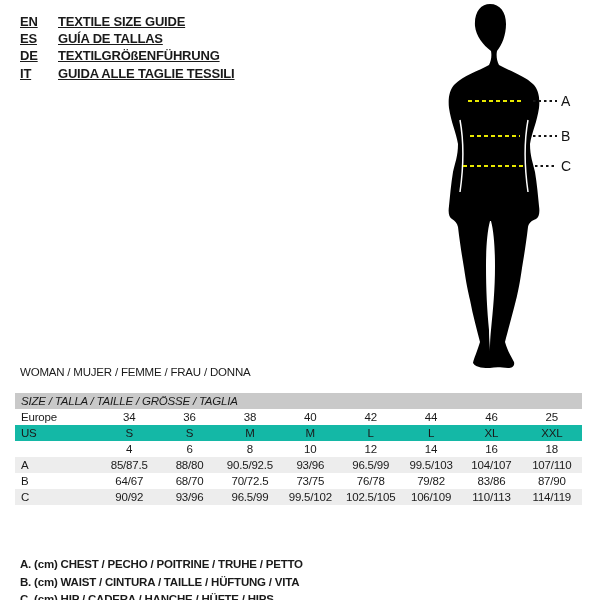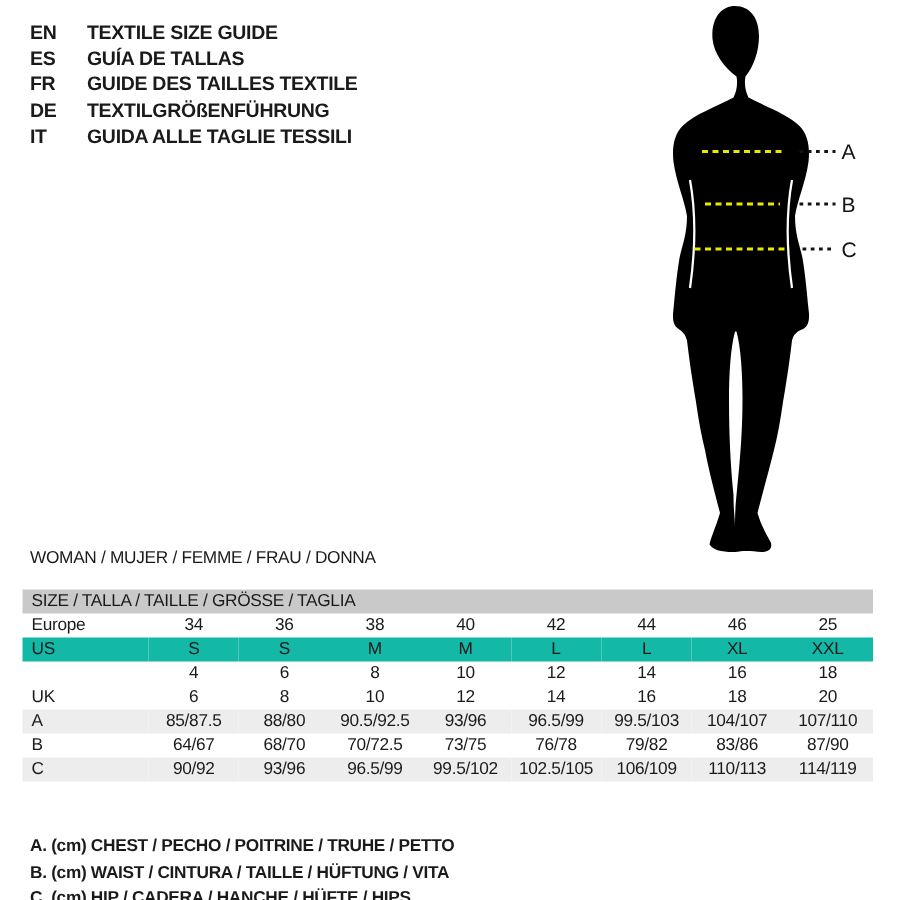--- a/index.html
+++ b/index.html
@@ -4,39 +4,39 @@
 <style>
   html,body{margin:0;padding:0;}
   body{
     width:600px;height:600px;background:#ffffff;
     font-family:"Liberation Sans",sans-serif;color:#1a1a1a;
     letter-spacing:-0.2px;
   }
   .page{position:relative;width:600px;height:600px;overflow:hidden;background:#ffffff;}
 
   
-  .lang-block{position:absolute;left:20px;top:13px;}
+  .lang-block{position:absolute;left:20px;top:13px;text-decoration:underline;}
   .lang-row{display:flex;font-weight:bold;font-size:13px;line-height:17.2px;white-space:nowrap;}
   .lang-code{width:38px;flex:0 0 38px;}
 
   
   .figure-svg{position:absolute;left:400px;top:0;}
   .figure-svg text{font-family:"Liberation Sans",sans-serif;font-size:14px;}
 
   
   .group-title{position:absolute;left:20px;top:366px;font-size:11.5px;font-weight:normal;white-space:nowrap;}
 
   
   .size-table{
     position:absolute;left:15px;top:393px;width:567px;
     border-collapse:collapse;table-layout:fixed;font-size:11.5px;
   }
   .size-table th{
     background:#c9c9c9;text-align:left;font-weight:normal;
-    height:16px;padding:0 0 0 6px;white-space:nowrap;
+    height:16px;padding:0 0 0 6px;white-space:nowrap;font-style:italic;
   }
   .size-table td{height:16px;padding:0;text-align:center;white-space:nowrap;}
   .size-table td.row-label{text-align:left;padding-left:6px;}
 
   
   .legend{position:absolute;left:20px;top:556px;font-size:11.5px;font-weight:bold;line-height:17.5px;}
   .legend div{white-space:nowrap;}
 </style>
 </head>
 <body>
@@ -44,24 +44,20 @@
 <div class="page">
 
   <div class="lang-block">
     <div class="lang-row">
       <span class="lang-code">EN</span>
       <span class="lang-label">TEXTILE SIZE GUIDE</span>
     </div>
     <div class="lang-row">
       <span class="lang-code">ES</span>
       <span class="lang-label">GUÍA DE TALLAS</span>
-    </div>
-    <div class="lang-row">
-      <span class="lang-code">FR</span>
-      <span class="lang-label">GUIDE DES TAILLES TEXTILE</span>
     </div>
     <div class="lang-row">
       <span class="lang-code">DE</span>
       <span class="lang-label">TEXTILGRÖßENFÜHRUNG</span>
     </div>
     <div class="lang-row">
       <span class="lang-code">IT</span>
       <span class="lang-label">GUIDA ALLE TAGLIE TESSILI</span>
     </div>
   </div>
@@ -164,31 +160,20 @@
           <td class="row-label"></td>
           <td>4</td>
           <td>6</td>
           <td>8</td>
           <td>10</td>
           <td>12</td>
           <td>14</td>
           <td>16</td>
           <td>18</td>
         </tr>
-        <tr>
-          <td class="row-label">UK</td>
-          <td>6</td>
-          <td>8</td>
-          <td>10</td>
-          <td>12</td>
-          <td>14</td>
-          <td>16</td>
-          <td>18</td>
-          <td>20</td>
-        </tr>
         <tr style="background: rgb(237, 237, 237);">
           <td class="row-label">A</td>
           <td>85/87.5</td>
           <td>88/80</td>
           <td>90.5/92.5</td>
           <td>93/96</td>
           <td>96.5/99</td>
           <td>99.5/103</td>
           <td>104/107</td>
           <td>107/110</td>

